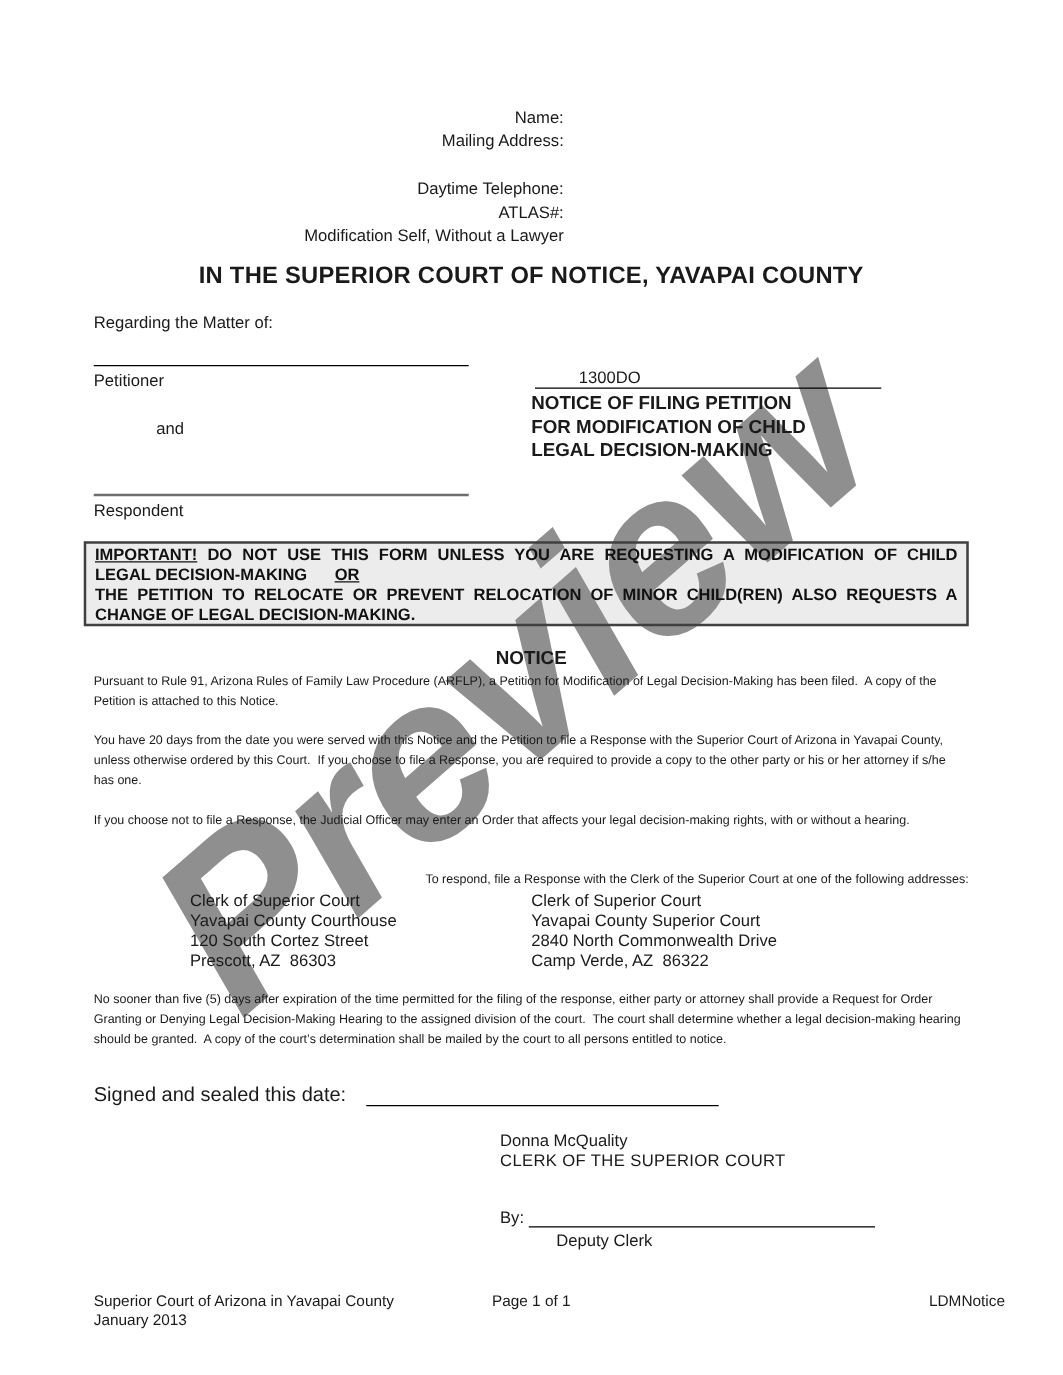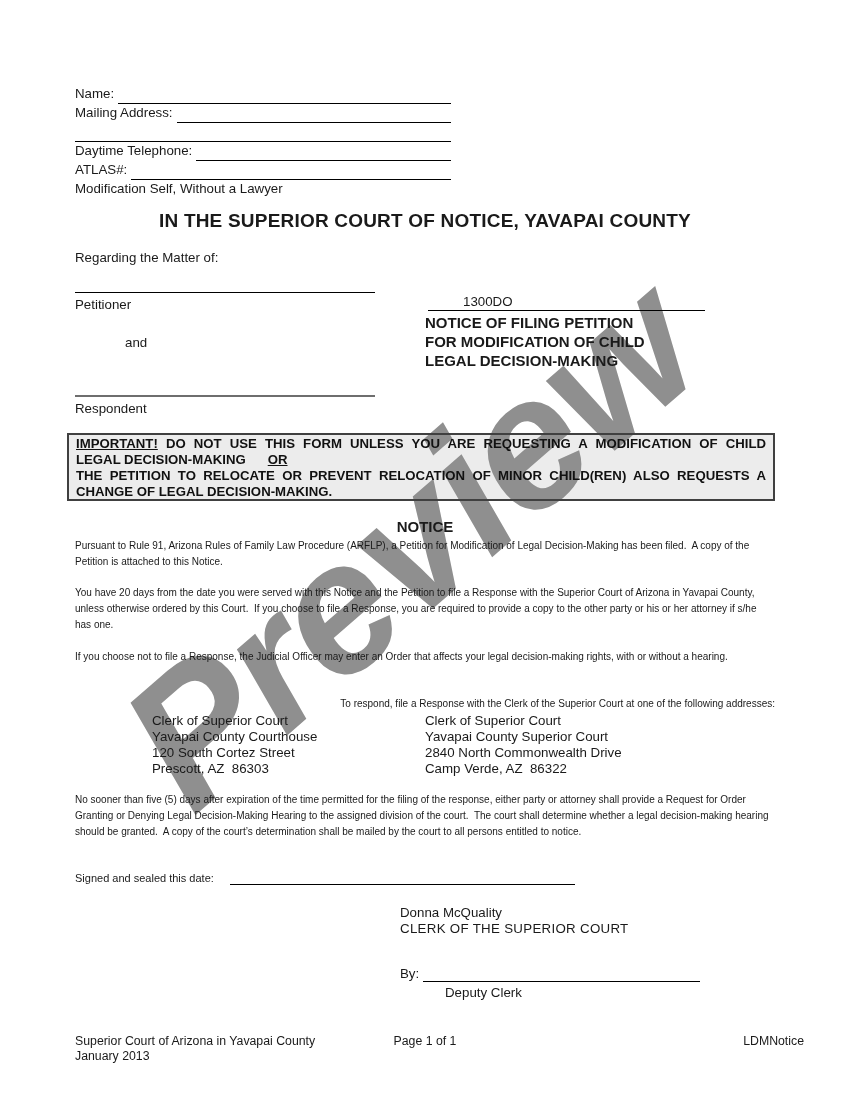--- a/index.html
+++ b/index.html
@@ -48,21 +48,21 @@
     color: #d6d6d6;
   }
 
   
   .header-fields {
     position: absolute;
     left: 75px; top: 86px;
     width: 376px;
     font-size: 13.3px;
   }
-  .hrow { display: flex; height: 19px; align-items: flex-start; }
+  .hrow { display: flex; height: 19px; align-items: flex-end; flex-direction: column; }
   .hlabel { white-space: pre; padding-bottom: 1px; }
   .fill-line { flex: 1; border-bottom: 1px solid #000; height: 17px; margin-left: 4px; }
   .fill-line.full { margin-left: 0; }
 
   .court-title {
     position: absolute;
     left: 75px; top: 210px;
     width: 700px;
     text-align: center;
     font-size: 19px;
@@ -138,22 +138,22 @@
   }
   .addr-col { white-space: pre-wrap; }
   .addr-left  { margin-left: 77px; width: 273px; }
   .addr-right { }
 
   .signed-row {
     position: absolute;
     left: 75px; top: 868px;
     width: 500px;
     display: flex;
-    align-items: flex-end;
-    font-size: 11px;
+    align-items: flex-start;
+    font-size: 16px;
     gap: 12px;
   }
   .signed-row .fill-line { height: 16px; }
 
   
   .sig-block { position: absolute; left: 400px; top: 905px; width: 310px; font-size: 13.3px; line-height: 16px; }
   .sig-name  { }
   .sig-title { letter-spacing: 0.3px; }
   .by-row { display: flex; align-items: flex-start; margin-top: 29px; width: 300px; }
   .by-row .fill-line { height: 15px; }

